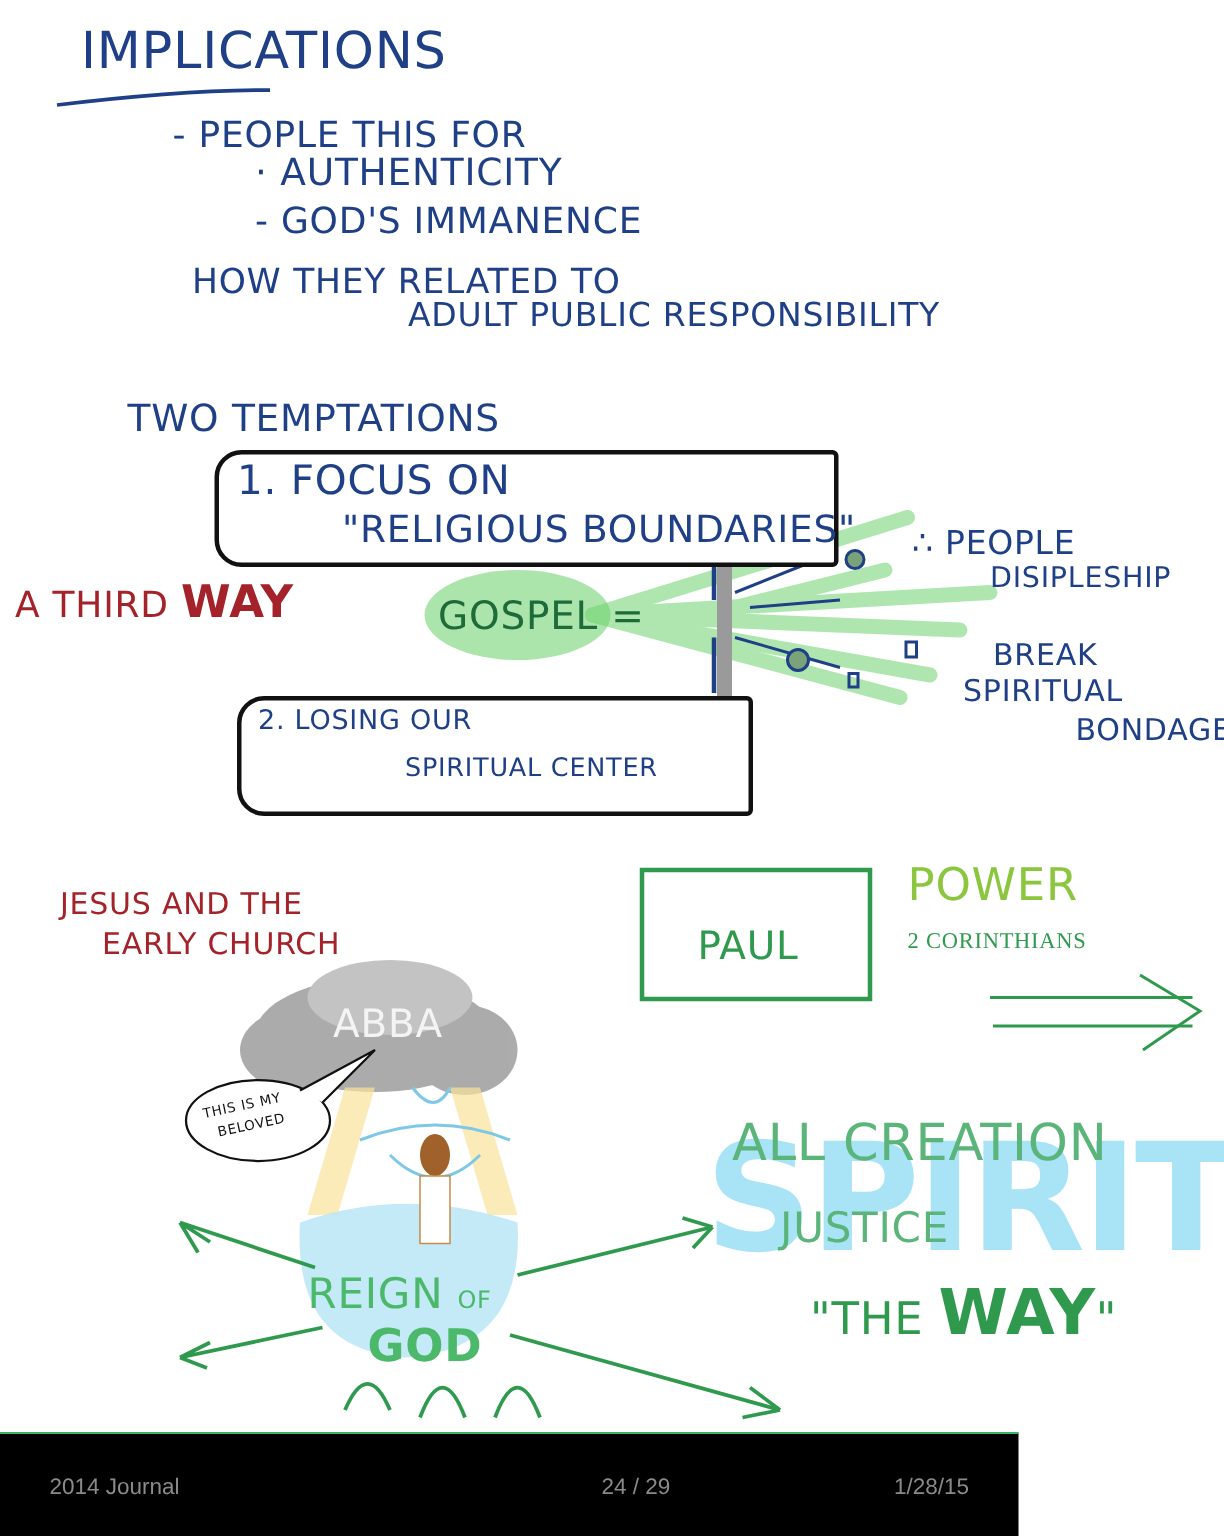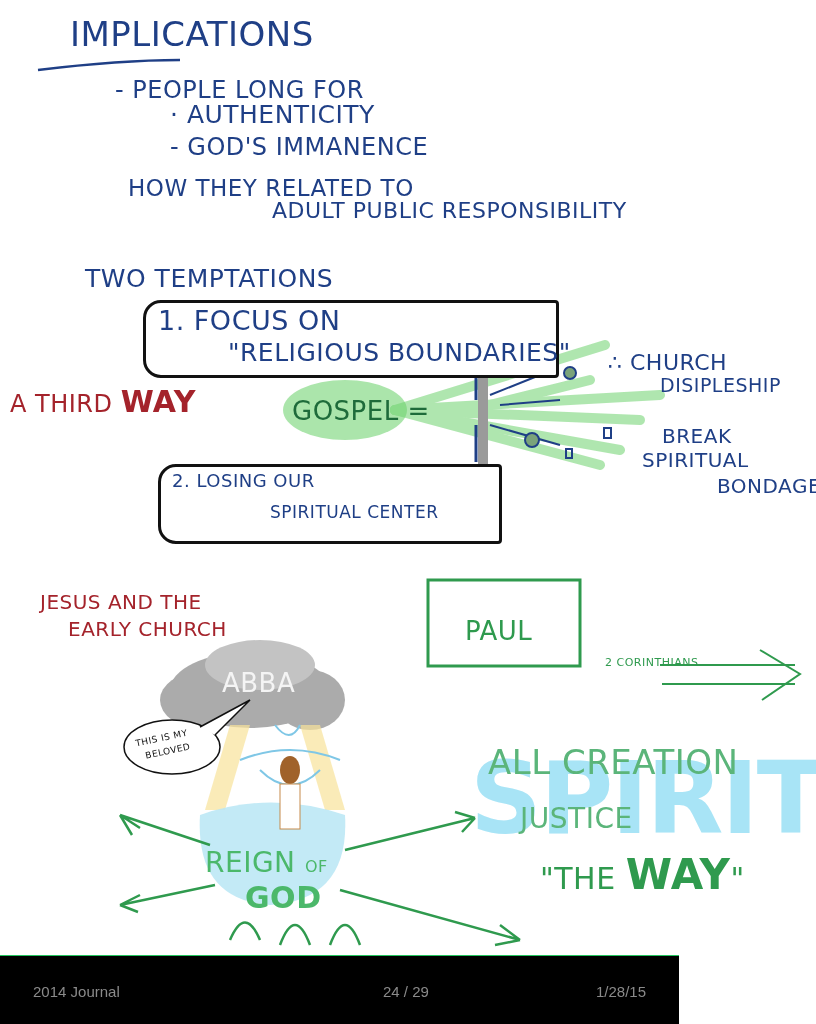--- a/index.html
+++ b/index.html
@@ -76,66 +76,67 @@
 
     <rect x="428" y="580" width="152" height="86" fill="none" stroke="#2f9a4e" stroke-width="3"></rect>
 
     <g stroke="#2f9a4e" stroke-width="2" fill="none">
       <line x1="660" y1="665" x2="795" y2="665"></line>
       <line x1="662" y1="684" x2="795" y2="684"></line>
       <path d="M760 650 L800 674 L762 700"></path>
     </g>
   </svg>
 
-  <div class="hw blue" style="left:70px;top:14px;font-size:34px;">IMPLICATIONS</div>
-  <div class="hw blue" style="left:115px;top:76px;font-size:24px;">- PEOPLE LONG FOR</div>
+  <div class="hw blue" style="left:54px;top:14px;font-size:34px;">IMPLICATIONS</div>
+  <div class="hw blue" style="left:115px;top:76px;font-size:24px;">- PEOPLE THIS FOR</div>
   <div class="hw blue" style="left:170px;top:100px;font-size:25px;">· AUTHENTICITY</div>
   <div class="hw blue" style="left:170px;top:133px;font-size:24px;">- GOD'S IMMANENCE</div>
   <div class="hw blue" style="left:128px;top:175px;font-size:23px;">HOW THEY RELATED TO</div>
   <div class="hw blue" style="left:85px;top:264px;font-size:25px;">TWO TEMPTATIONS</div>
 
   <div class="hw blue" style="left:272px;top:198px;font-size:22px;">ADULT PUBLIC RESPONSIBILITY</div>
   <div class="box" style="left:143px;top:300px;width:410px;height:72px;"></div>
   <div class="hw blue" style="left:158px;top:305px;font-size:27px;">1. FOCUS ON</div>
   <div class="hw blue" style="left:228px;top:338px;font-size:25px;">"RELIGIOUS BOUNDARIES"</div>
   <div class="box" style="left:158px;top:464px;width:338px;height:74px;"></div>
   <div class="hw blue" style="left:172px;top:470px;font-size:18px;">2. LOSING OUR</div>
   <div class="hw blue" style="left:238px;top:502px;font-size:17px;margin-left:32px;">SPIRITUAL CENTER</div>
 
   <div class="hw red" style="left:10px;top:384px;font-size:24px;">
     <span>A THIRD </span><span style="font-weight:bold;font-size:30px;">WAY</span>
   </div>
 
   <div class="hw" style="left:292px;top:396px;font-size:26px;color:#1e6b3a;">GOSPEL =</div>
-  <div class="hw blue" style="left:608px;top:350px;font-size:22px;">∴ CHURCH</div>
+  <div class="hw blue" style="left:608px;top:350px;font-size:22px;">∴ PEOPLE</div>
   <div class="hw blue" style="left:660px;top:374px;font-size:19px;">DISIPLESHIP</div>
   <div class="hw blue" style="left:662px;top:424px;font-size:20px;">BREAK</div>
   <div class="hw blue" style="left:642px;top:448px;font-size:20px;">SPIRITUAL</div>
   <div class="hw blue" style="left:670px;top:474px;font-size:20px;margin-left:47px;">BONDAGE</div>
 
   <div class="hw red" style="left:40px;top:590px;font-size:20px;">
     <span>JESUS</span><span style="font-size:20px;"> AND THE</span>
   </div>
   <div class="hw red" style="left:68px;top:617px;font-size:20px;">EARLY CHURCH</div>
   <div class="hw" style="left:222px;top:668px;font-size:26px;color:#f4f4f4;">ABBA</div>
   <div class="hw" style="left:135px;top:733px;font-size:9px;color:#111;transform:rotate(-12deg);">THIS IS MY</div>
   <div class="hw" style="left:145px;top:746px;font-size:9px;color:#111;transform:rotate(-12deg);">BELOVED</div>
   <div class="hw" style="left:205px;top:846px;font-size:28px;color:#4bb86a;">
     <span>REIGN</span> <span style="font-size:16px;">OF</span>
   </div>
   <div class="hw" style="left:245px;top:880px;font-size:30px;color:#4bb86a;font-weight:bold;">GOD</div>
 
   <div class="hw green" style="left:465px;top:616px;font-size:26px;">PAUL</div>
-  <div class="hw green" style="left:605px;top:656px;font-size:11px;">2 CORINTHIANS</div>
+  <div class="hw lime" style="left:605px;top:573px;font-size:30px;">POWER</div>
+  <div class="hw green" style="left:605px;top:620px;font-size:15px;font-family:Liberation Serif, serif;">2 CORINTHIANS</div>
 
   <div class="hw" style="left:470px;top:740px;font-size:100px;font-weight:bold;color:#a8e4f6;letter-spacing:-2px;">SPIRIT</div>
   <div class="hw" style="left:488px;top:742px;font-size:34px;color:#5bb57a;">ALL CREATION</div>
   <div class="hw" style="left:520px;top:802px;font-size:28px;color:#5bb57a;">JUSTICE</div>
   <div class="hw green" style="left:540px;top:850px;font-size:30px;">
     <span>"THE </span><span style="font-weight:bold;font-size:42px;">WAY</span><span>"</span>
   </div>
 </div>
 
 <div class="footer">
   <span style="left:33px;">2014 Journal</span>
-  <span style="left:383px;">24 / 29</span>
+  <span style="left:401px;">24 / 29</span>
   <span style="right:33px;">1/28/15</span>
 </div>
 
 </body></html>

